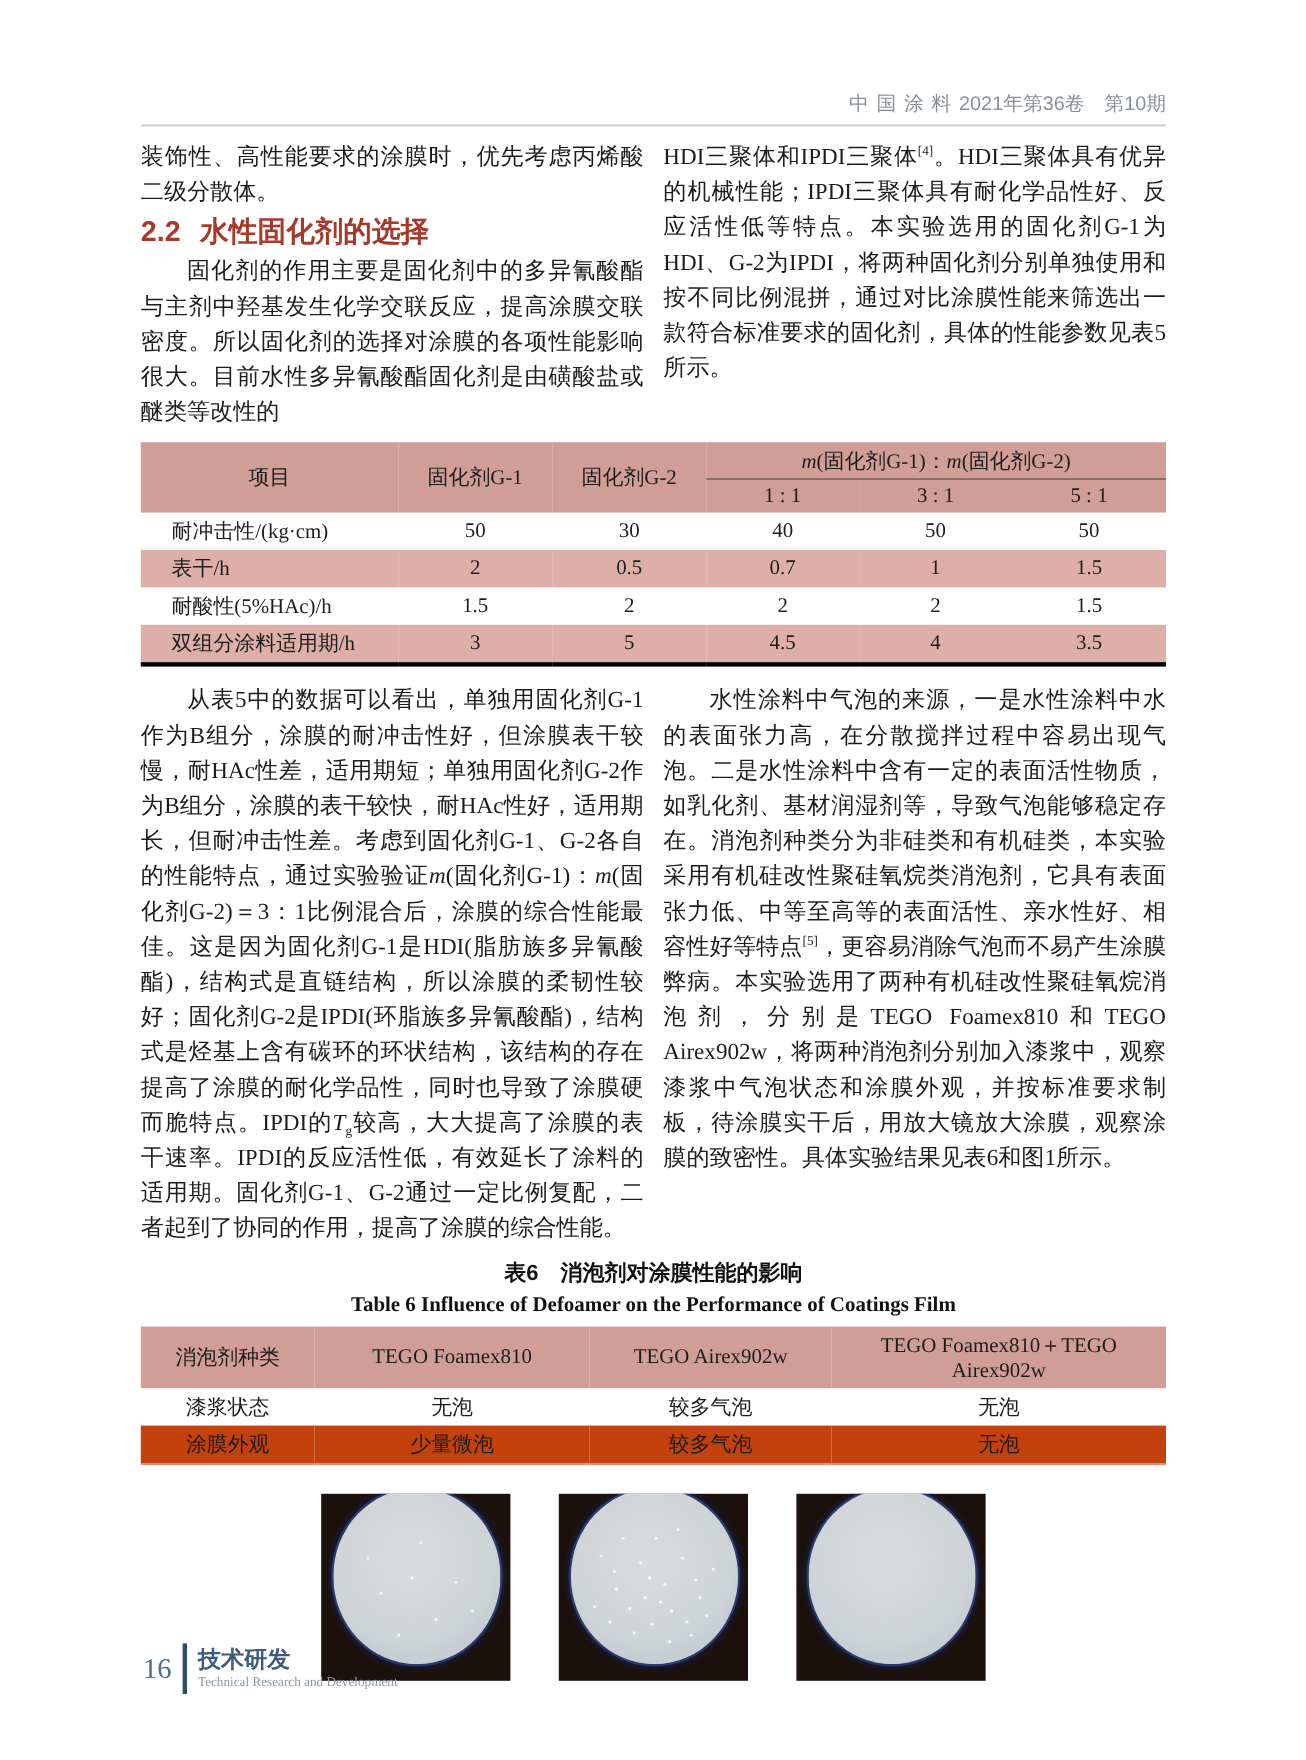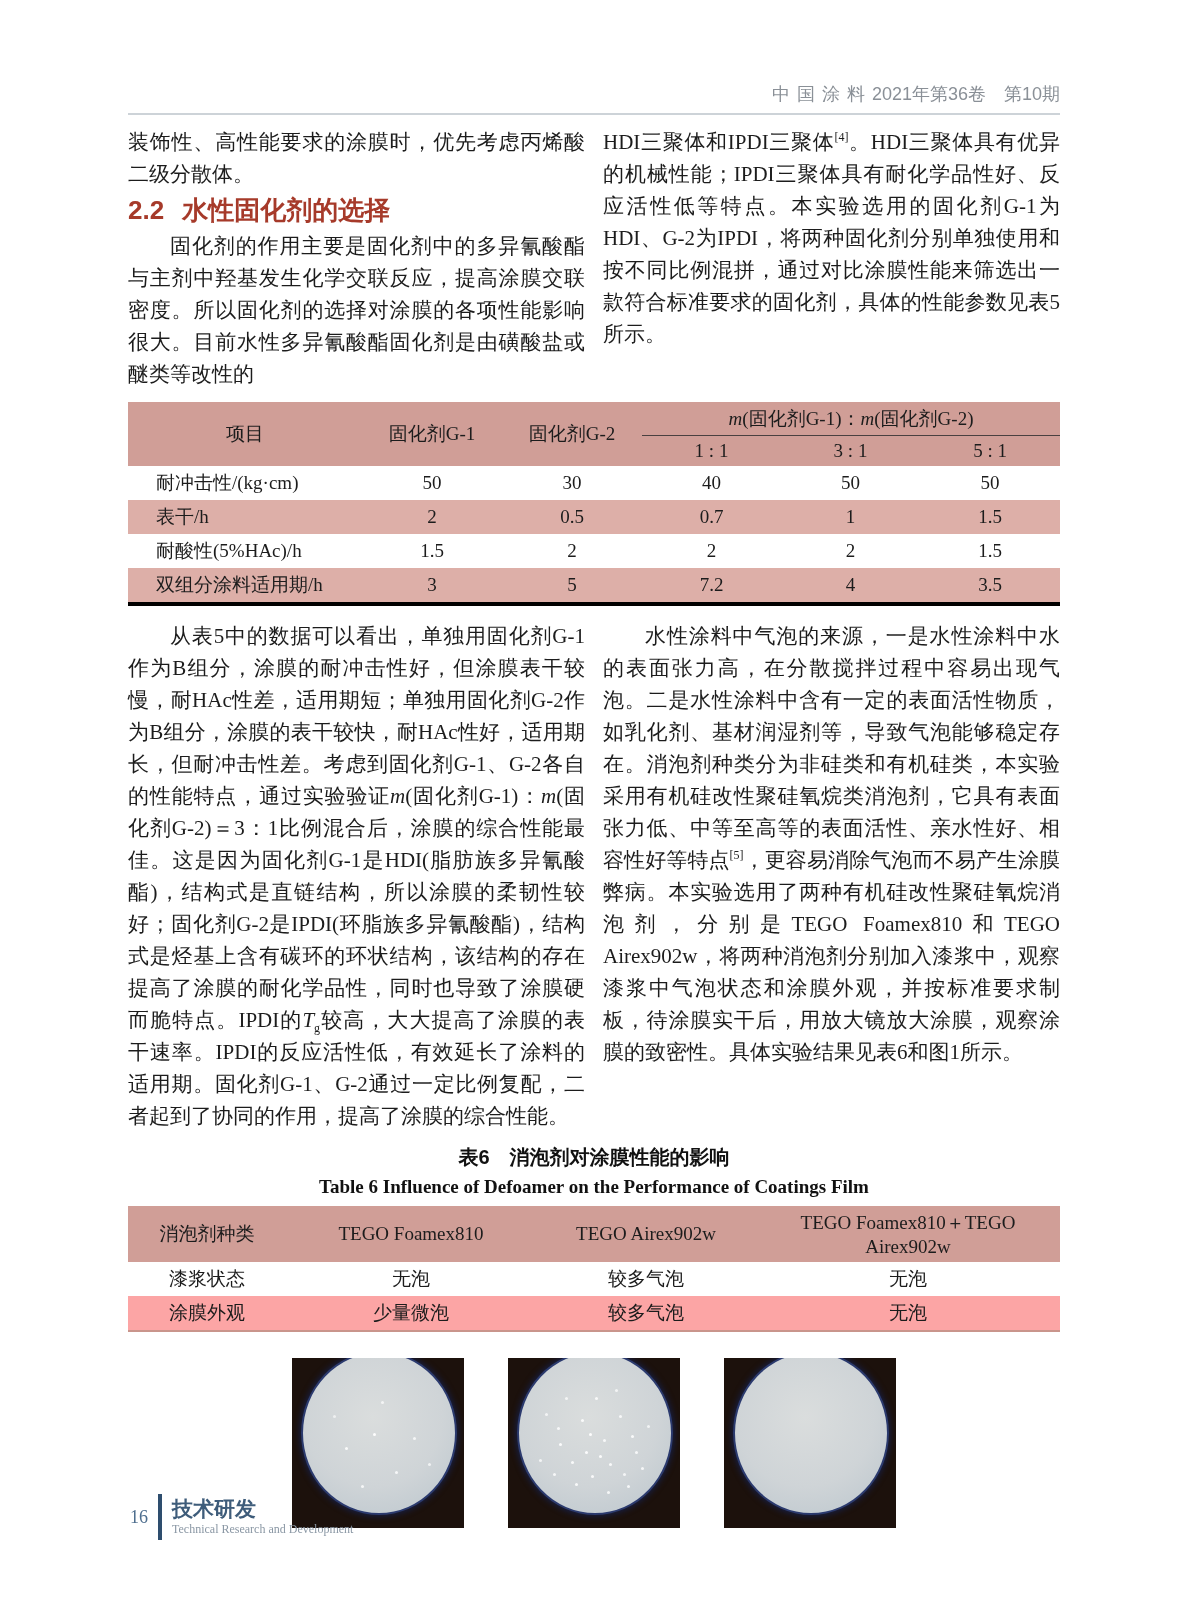--- a/index.html
+++ b/index.html
@@ -42,21 +42,21 @@
     text-align:center;font-weight:bold;font-size:19px;margin-bottom:8px;color:#111;
   }
   table{border-collapse:collapse;width:932px;table-layout:fixed;}
   th,td{font-size:19px;font-weight:normal;padding:4px 4px;text-align:center;vertical-align:middle;}
   .t5 thead th{background:#d09e97;}
   .t5 .group-cell{border-bottom:1px solid #4a4040;padding-bottom:3px;}
   .t5 tbody td{height:23px;}
   .t5 tbody tr:nth-child(even) td{background:#ddafa8;}
   .t5 tbody tr:last-child td{border-bottom:4px solid #000000;font-family:Liberation Serif, serif;}
   .t5 td.lbl, .t5 th.lbl{text-align:left;padding-left:28px;}
-  .t6 tr.pink td{background:#fca5a5;font-family:Liberation Mono, monospace;}
+  .t6 tr.pink td{background:#c2410c;font-family:Liberation Mono, monospace;}
   .t6 tr.hdr td{background:#d09e97;}
   .t6 td{height:26px;}
   .t6 tr:last-child td{border-bottom:2px solid #c9958c;}
   
   .figure{margin-top:26px;position:relative;}
   .photos{display:flex;justify-content:center;gap:44px;}
   .photo{width:172px;height:170px;background:#1c110c;position:relative;overflow:hidden;}
   .circle{
     position:absolute;left:9px;top:-7px;width:152px;height:160px;border-radius:50%;
     background:radial-gradient(circle at 46% 40%, #dadddd 0%, #cfd4d7 55%, #c1cad0 85%, #b1bdc7 100%);
@@ -77,21 +77,21 @@
     14px 6px 0 0 rgba(255,255,255,.8), -24px -36px 0 0 rgba(255,255,255,.7),
     30px -18px 0 0 rgba(255,255,255,.8), -50px 26px 0 0 rgba(255,255,255,.75),
     38px 52px 0 0 rgba(255,255,255,.8), -8px -14px 0 0 rgba(255,255,255,.85),
     18px 58px 0 0 rgba(255,255,255,.8), 58px -8px 0 0 rgba(255,255,255,.7),
     -36px 40px 0 0 rgba(255,255,255,.8), 2px 42px 0 0 rgba(255,255,255,.85),
     26px -44px 0 0 rgba(255,255,255,.7), -18px 28px 0 0 rgba(255,255,255,.85),
     46px 18px 0 0 rgba(255,255,255,.8), -32px -6px 0 0 rgba(255,255,255,.8),
     10px 22px 0 0 rgba(255,255,255,.9), 34px 40px 0 0 rgba(255,255,255,.75);}
   
   .page-footer{position:absolute;left:130px;top:1494px;display:flex;align-items:center;}
-  .page-num{font-size:18px;color:#4e6e8e;margin-right:10px;}
+  .page-num{font-size:26px;color:#4e6e8e;margin-right:10px;}
   .footer-bar{width:4px;height:46px;background:#2e4e6e;margin-right:10px;}
   .footer-cn{
     font-family:"Liberation Sans","DejaVu Sans",sans-serif;font-weight:bold;
     font-size:21px;color:#3e5c7a;line-height:24px;
   }
   .footer-en{font-size:12px;color:#8a97a4;line-height:16px;}
   .mid-section{margin-top:14px;}
 </style>
 </head>
 <body>
@@ -161,21 +161,21 @@
           <td>1.5</td>
           <td>2</td>
           <td>2</td>
           <td>2</td>
           <td>1.5</td>
         </tr>
         <tr>
           <td class="lbl">双组分涂料适用期/h</td>
           <td>3</td>
           <td>5</td>
-          <td>7.2</td>
+          <td>4.5</td>
           <td>4</td>
           <td>3.5</td>
         </tr>
       </tbody>
     </table>
   </div>
 
   <div class="cols mid-section">
     <div class="col">
       <div class="para indent"><span>从表5中的数据可以看出，单独用固化剂G-1作为B组分，涂膜的耐冲击性好，但涂膜表干较慢，耐HAc性差，适用期短；单独用固化剂G-2作为B组分，涂膜的表干较快，耐HAc性好，适用期长，但耐冲击性差。考虑到固化剂G-1、G-2各自的性能特点，通过实验验证</span><i>m</i><span>(固化剂G-1)：</span><i>m</i><span>(固化剂G-2)＝3：1比例混合后，涂膜的综合性能最佳。这是因为固化剂G-1是HDI(脂肪族多异氰酸酯)，结构式是直链结构，所以涂膜的柔韧性较好；固化剂G-2是IPDI(环脂族多异氰酸酯)，结构式是烃基上含有碳环的环状结构，该结构的存在提高了涂膜的耐化学品性，同时也导致了涂膜硬而脆特点。IPDI的</span><i>T</i><sub>g</sub><span>较高，大大提高了涂膜的表干速率。IPDI的反应活性低，有效延长了涂料的适用期。固化剂G-1、G-2通过一定比例复配，二者起到了协同的作用，提高了涂膜的综合性能。</span></div>

